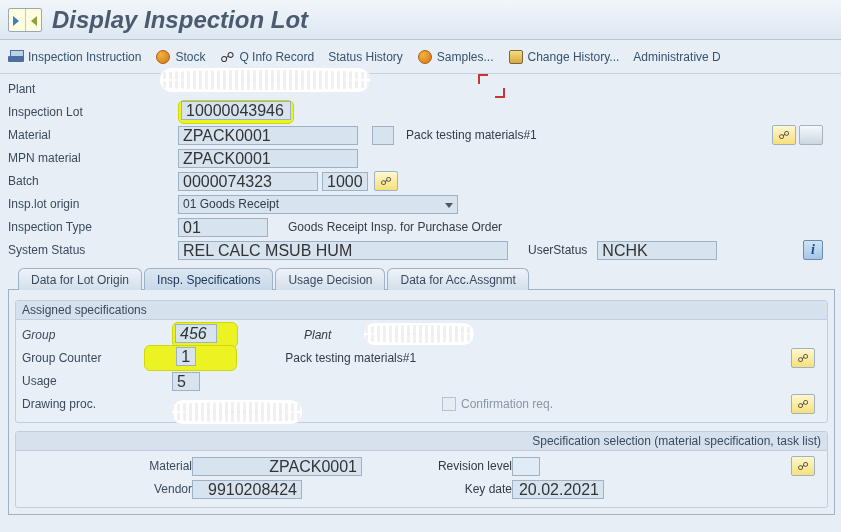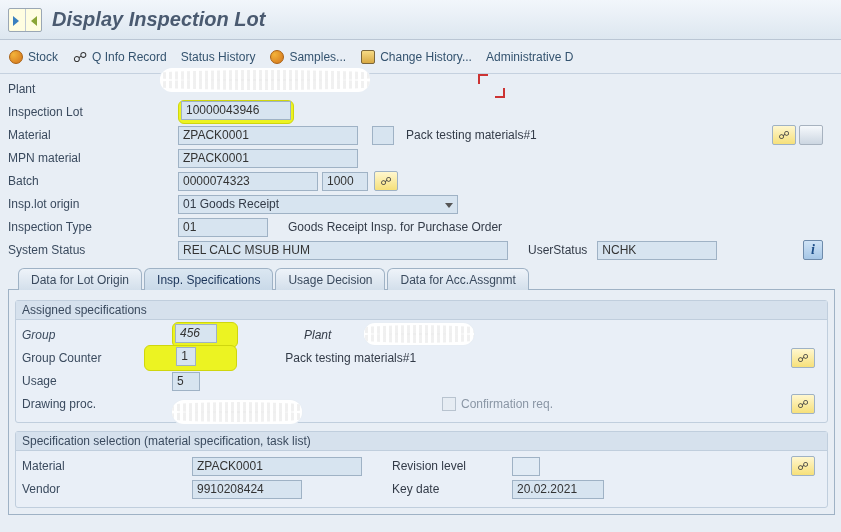--- a/index.html
+++ b/index.html
@@ -32,21 +32,21 @@
     border-radius:2px;
   }
   .title-icon .half{flex:1;position:relative;}
   .title-icon .half:first-child{border-right:1px solid #c0c9d4;}
   .title-icon .arrow{
     width:0;height:0;position:absolute;top:7px;
   }
   .title-icon .arrow.r{left:4px;border-top:5px solid transparent;border-bottom:5px solid transparent;border-left:6px solid #3a7fbf;}
   .title-icon .arrow.l{right:4px;border-top:5px solid transparent;border-bottom:5px solid transparent;border-right:6px solid #8aa536;}
   .title-text{
-    font-size:20px;
+    font-size:24px;
     font-weight:bold;
     font-style:italic;
     color:#4a5a70;
   }
 
   
   .toolbar{
     height:34px;
     display:flex;align-items:center;
     padding:0 8px;
@@ -70,21 +70,21 @@
 
   
   .form-area{ padding:4px 8px 0 8px; }
   .row{display:flex;align-items:center;height:22px;margin-bottom:1px;}
   .lbl{width:170px;color:#3a4a5e;}
   .field{
     border:1px solid #9fb2c5;
     background:#d7e4f0;
     height:19px;line-height:17px;
     padding:0 4px;
-    font-size:12px;
+    font-size:16px;
     color:#333;
     display:inline-block;
     overflow:hidden;
   }
   .field.light{background:#e1ebf5;}
   .hl-yellow{
     display:inline-block;
     background:#ecf322;
     border:1px solid #cfd60e;
     border-radius:6px;
@@ -209,20 +209,26 @@
         <div class="arrow r"></div>
       </div>
     <div class="half">
         <div class="arrow l"></div>
       </div>
   </div>
   <div class="title-text">Display Inspection Lot</div>
 </div>
 
 <div class="toolbar">
+  <div class="tool-item">
+    <span class="tool-icon">
+        <span class="ico-print"></span>
+      </span>
+    <span>Inspection Instruction</span>
+  </div>
   <div class="tool-item">
     <span class="tool-icon">
         <span class="ico-stock"></span>
       </span>
     <span>Stock</span>
   </div>
   <div class="tool-item">
     <span class="tool-icon ico-link">☍</span>
     <span>Q Info Record</span>
   </div>
@@ -367,21 +373,21 @@
       <span style="display:inline-flex;align-items:center;color:#8a96a5;">
         <span class="chk" style="background:#e6ecf3;border-color:#b8c3cf;"></span>
         <span>Confirmation req.</span>
       </span>
       <span class="far-btn-group" style="right:6px;">
         <span class="small-btn">☍</span>
       </span>
     </div>
   </div>
 
-  <div class="groupbox" style="margin-top:8px;position:relative;">
+  <div class="groupbox" style="margin-top:8px;position:relative;text-align:right;">
     <div class="gb-title">Specification selection (material specification, task list)</div>
 
     <div class="inner-row" style="position:relative;">
       <div class="inner-lbl" style="width:170px;">Material</div>
       <span class="field" style="width:170px;">ZPACK0001</span>
       <span style="width:30px;"></span>
       <span class="txt-plain" style="width:120px;display:inline-block;">Revision level</span>
       <span class="field light" style="width:28px;"></span>
       <span class="far-btn-group" style="right:6px;">
         <span class="small-btn">☍</span>

